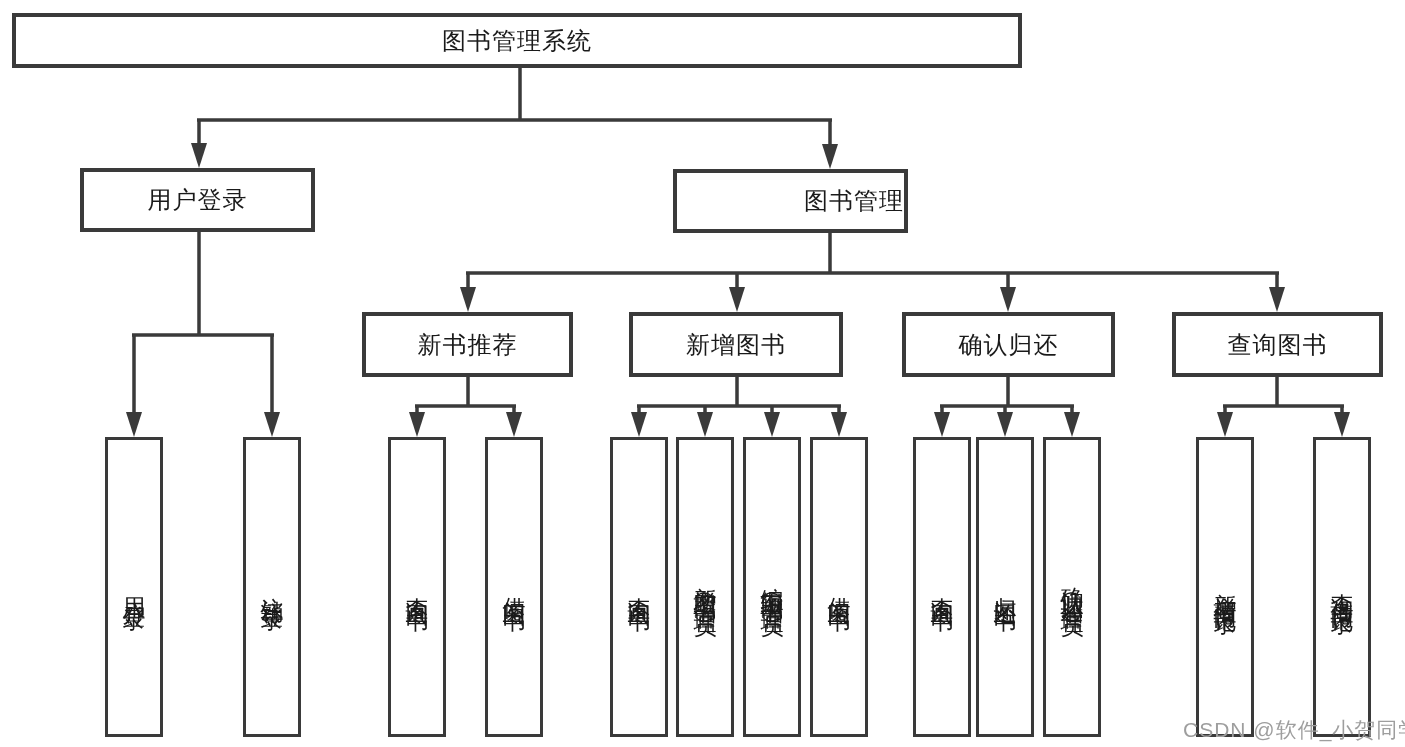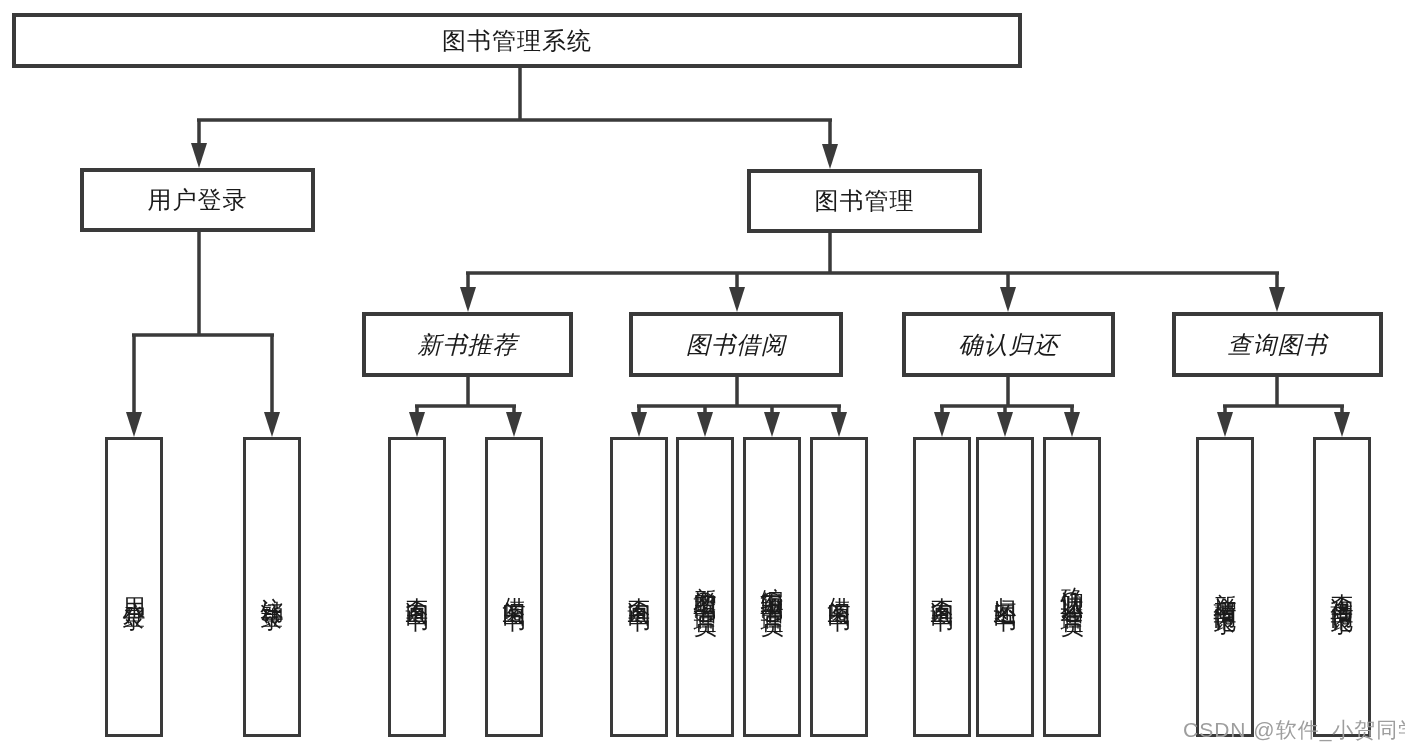--- a/index.html
+++ b/index.html
@@ -9,21 +9,21 @@
   }
   #connectors{position:absolute;left:0;top:0;width:1405px;height:747px;}
   .node{
     position:absolute;background:#ffffff;border:4px solid #3a3a3a;
     display:flex;align-items:center;justify-content:center;box-sizing:border-box;
     color:#1a1a1a;
   }
   .node .hlabel{font-size:24px;letter-spacing:1px;white-space:nowrap;}
   .root{left:12px;top:13px;width:1010px;height:55px;}
   .lvl2{height:64px;width:235px;}
-  .lvl3{height:65px;top:312px;font-style:italic;}
+  .lvl3{height:65px;top:312px;}
   .leaf{
     position:absolute;top:437px;width:58px;height:300px;background:#ffffff;
     border:3px solid #3a3a3a;box-sizing:border-box;
     display:flex;align-items:center;justify-content:center;color:#1a1a1a;
   }
   .vlabel{
     writing-mode:vertical-rl;text-orientation:mixed;
     font-size:23px;line-height:1;letter-spacing:4px;white-space:nowrap;
   }
   #watermark{
@@ -76,29 +76,29 @@
     </g>
   </svg>
 
   <div class="node root">
     <span class="hlabel">图书管理系统</span>
   </div>
 
   <div class="node lvl2" style="left:80px;top:168px;">
     <span class="hlabel">用户登录</span>
   </div>
-  <div class="node lvl2" style="left:747px;top:169px;">
+  <div class="node lvl2" style="left:673px;top:169px;justify-content:flex-end;">
     <span class="hlabel">图书管理</span>
   </div>
 
   <div class="node lvl3" style="left:362px;width:211px;">
     <span class="hlabel">新书推荐</span>
   </div>
   <div class="node lvl3" style="left:629px;width:214px;">
-    <span class="hlabel">图书借阅</span>
+    <span class="hlabel">新增图书</span>
   </div>
   <div class="node lvl3" style="left:902px;width:213px;">
     <span class="hlabel">确认归还</span>
   </div>
   <div class="node lvl3" style="left:1172px;width:211px;">
     <span class="hlabel">查询图书</span>
   </div>
 
   <div class="leaf" style="left:105px;">
     <span class="vlabel">用户登录</span>

